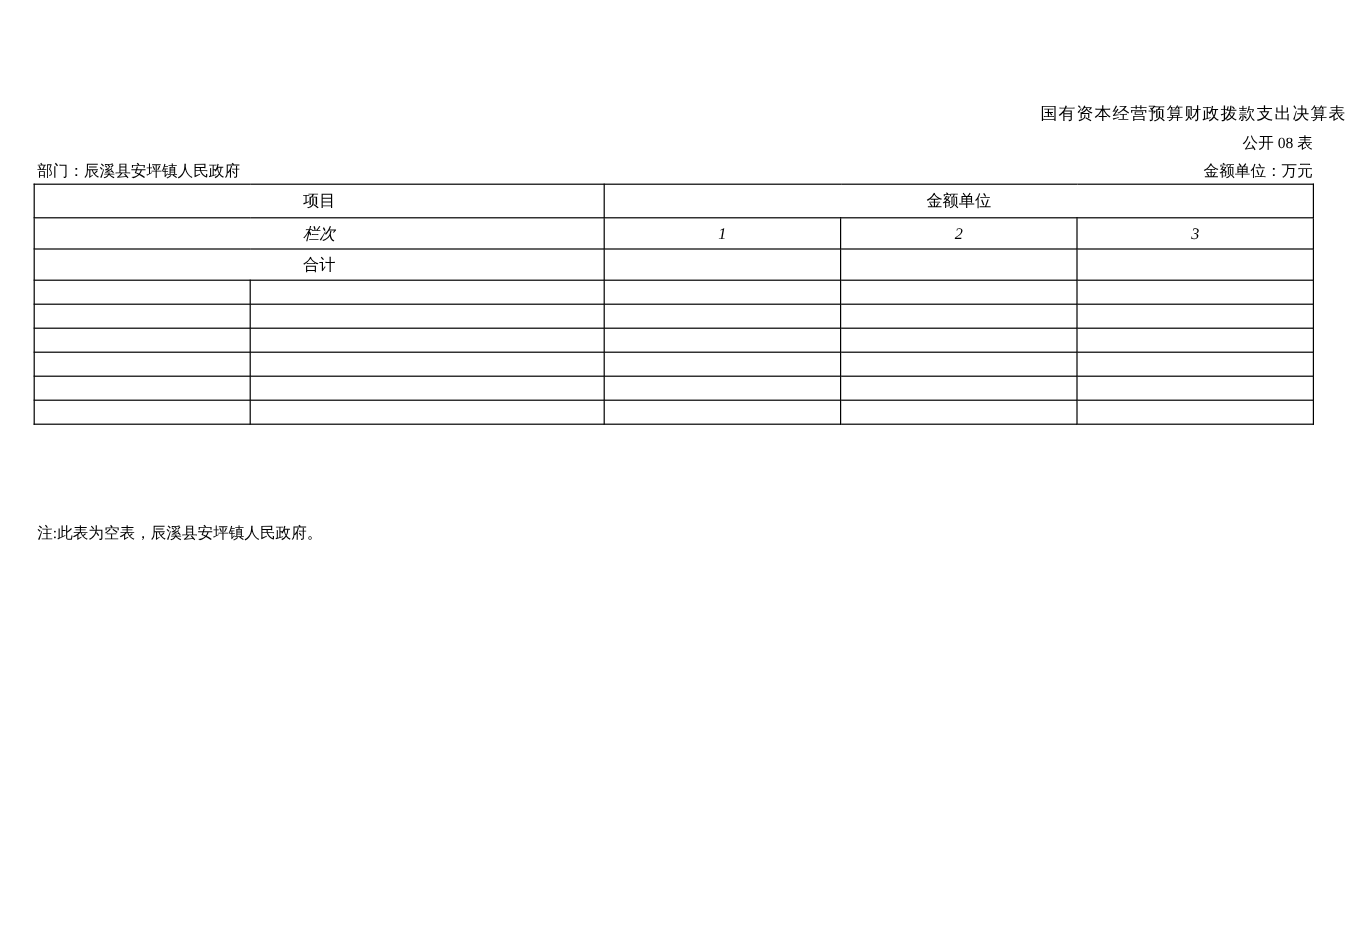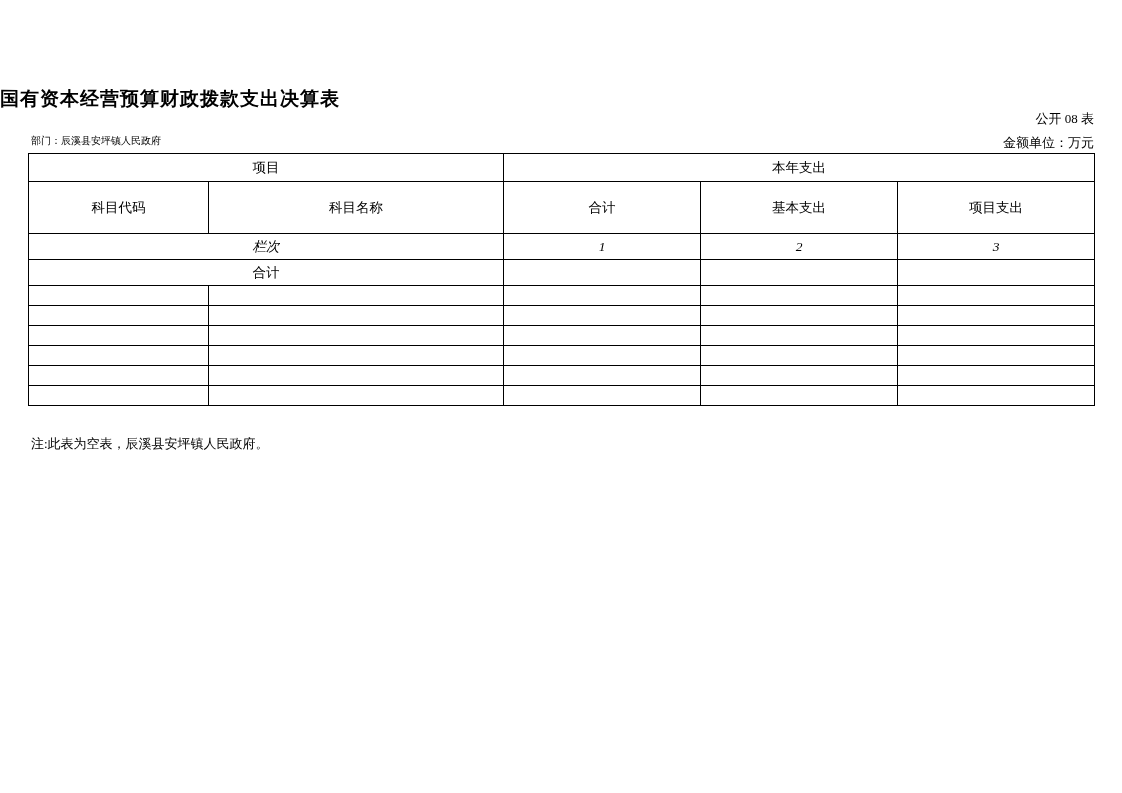--- a/index.html
+++ b/index.html
@@ -20,37 +20,37 @@
     left: 0;
     top: 0;
     width: 1122px;
     height: 793px;
   }
   .doc-title {
     position: absolute;
     left: 0;
     top: 86px;
     width: 1122px;
-    text-align: left;
-    font-size: 19px;
-    font-weight: bold;
+    text-align: right;
+    font-size: 14px;
+    font-weight: normal;
     letter-spacing: 1px;
   }
   .form-code {
     position: absolute;
     right: 28px;
     top: 110px;
     font-size: 13px;
     text-align: center;
   }
   .dept-line {
     position: absolute;
     left: 31px;
     top: 134px;
-    font-size: 10px;
+    font-size: 13px;
   }
   .unit-line {
     position: absolute;
     right: 28px;
     top: 134px;
     font-size: 13px;
     margin-left: 29px;
   }
   table.main {
     position: absolute;
@@ -102,28 +102,21 @@
     <colgroup>
       <col style="width:180px">
       <col style="width:295px">
       <col style="width:197px">
       <col style="width:197px">
       <col style="width:197px">
     </colgroup>
     <tbody>
       <tr class="r-group">
         <td colspan="2">项目</td>
-        <td colspan="3">本年支出</td>
-      </tr>
-      <tr class="r-head">
-        <td>科目代码</td>
-        <td>科目名称</td>
-        <td>合计</td>
-        <td>基本支出</td>
-        <td>项目支出</td>
+        <td colspan="3">金额单位</td>
       </tr>
       <tr class="r-col">
         <td colspan="2">栏次</td>
         <td>1</td>
         <td>2</td>
         <td>3</td>
       </tr>
       <tr class="r-sum">
         <td colspan="2">合计</td>
         <td></td>

